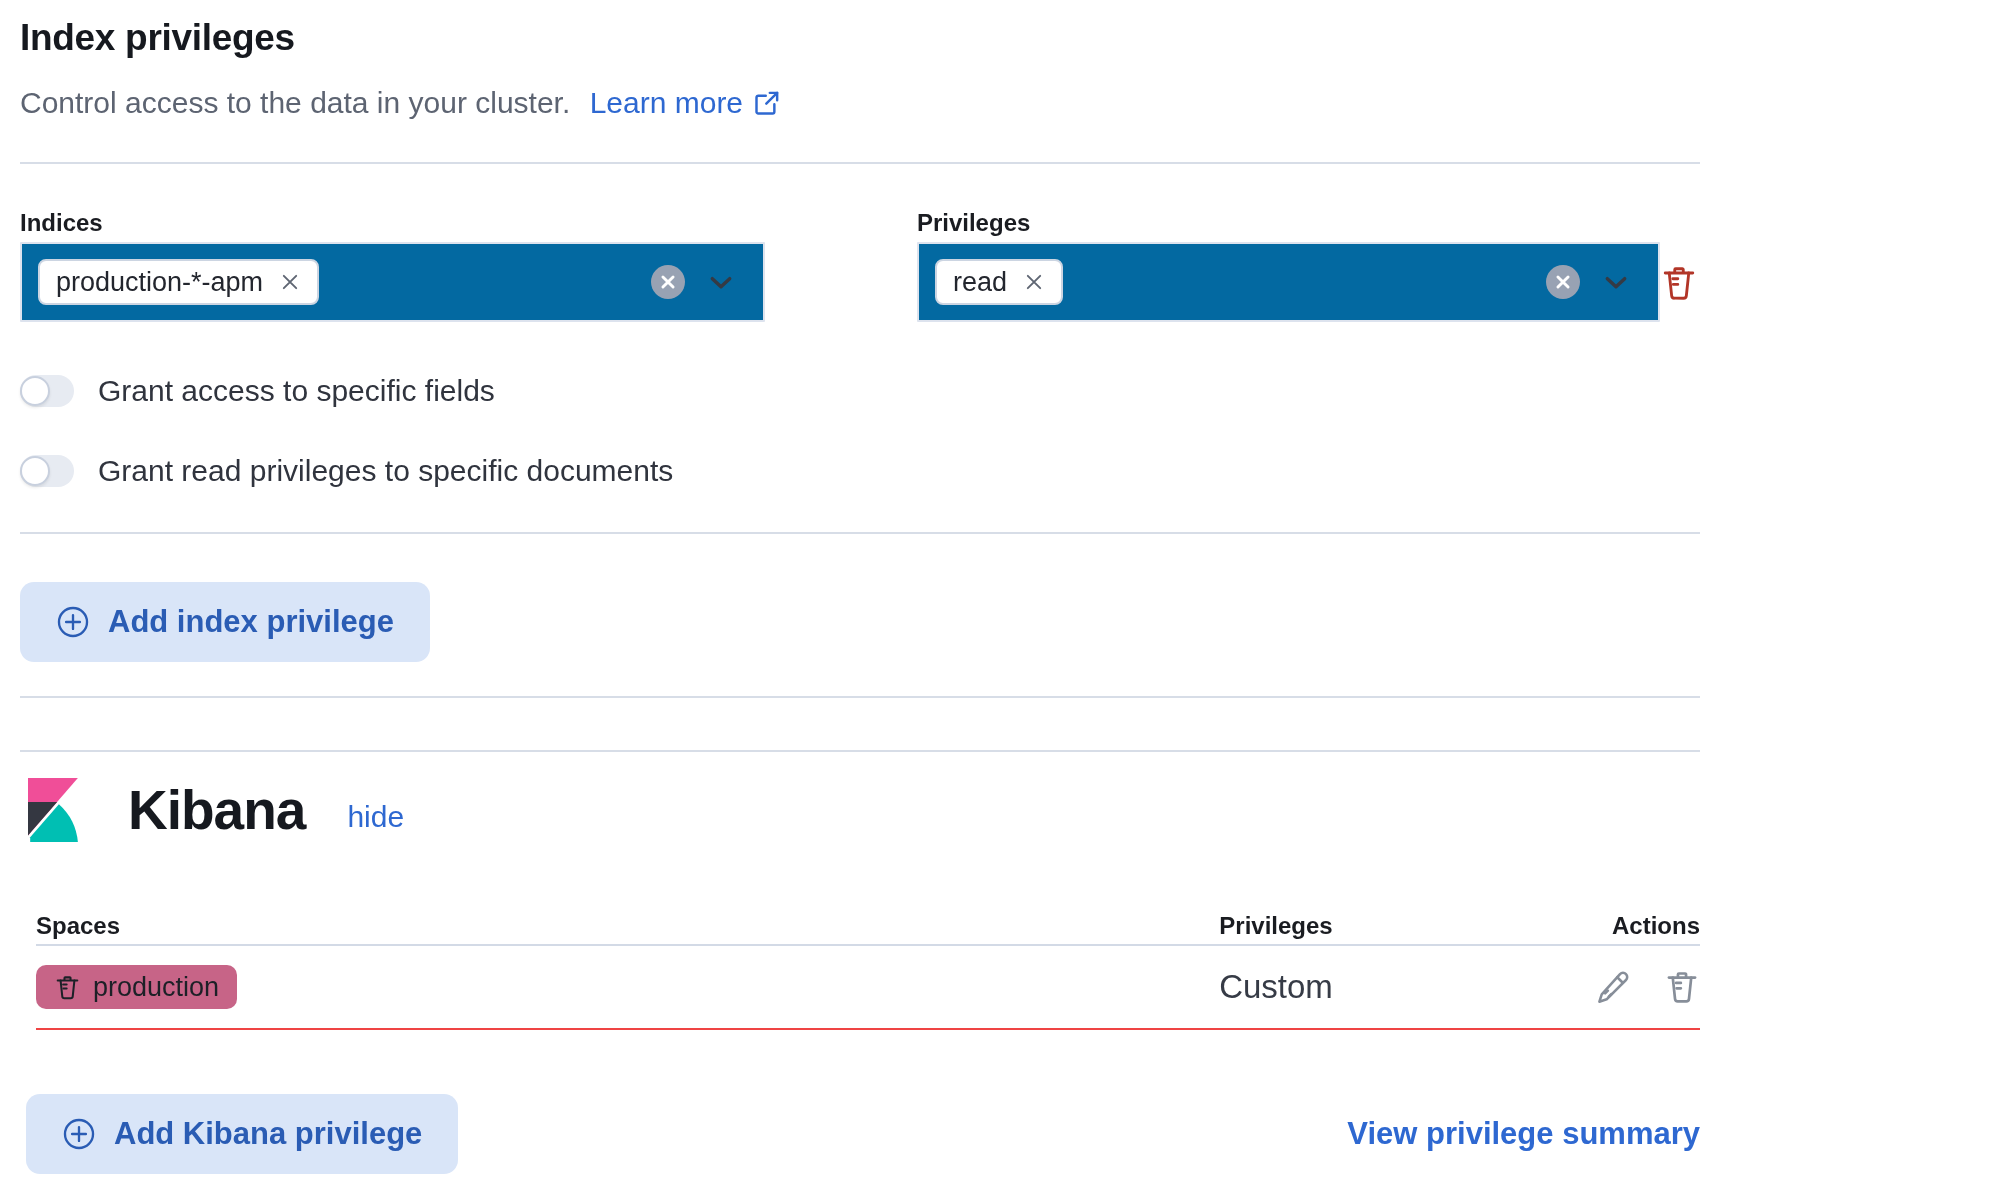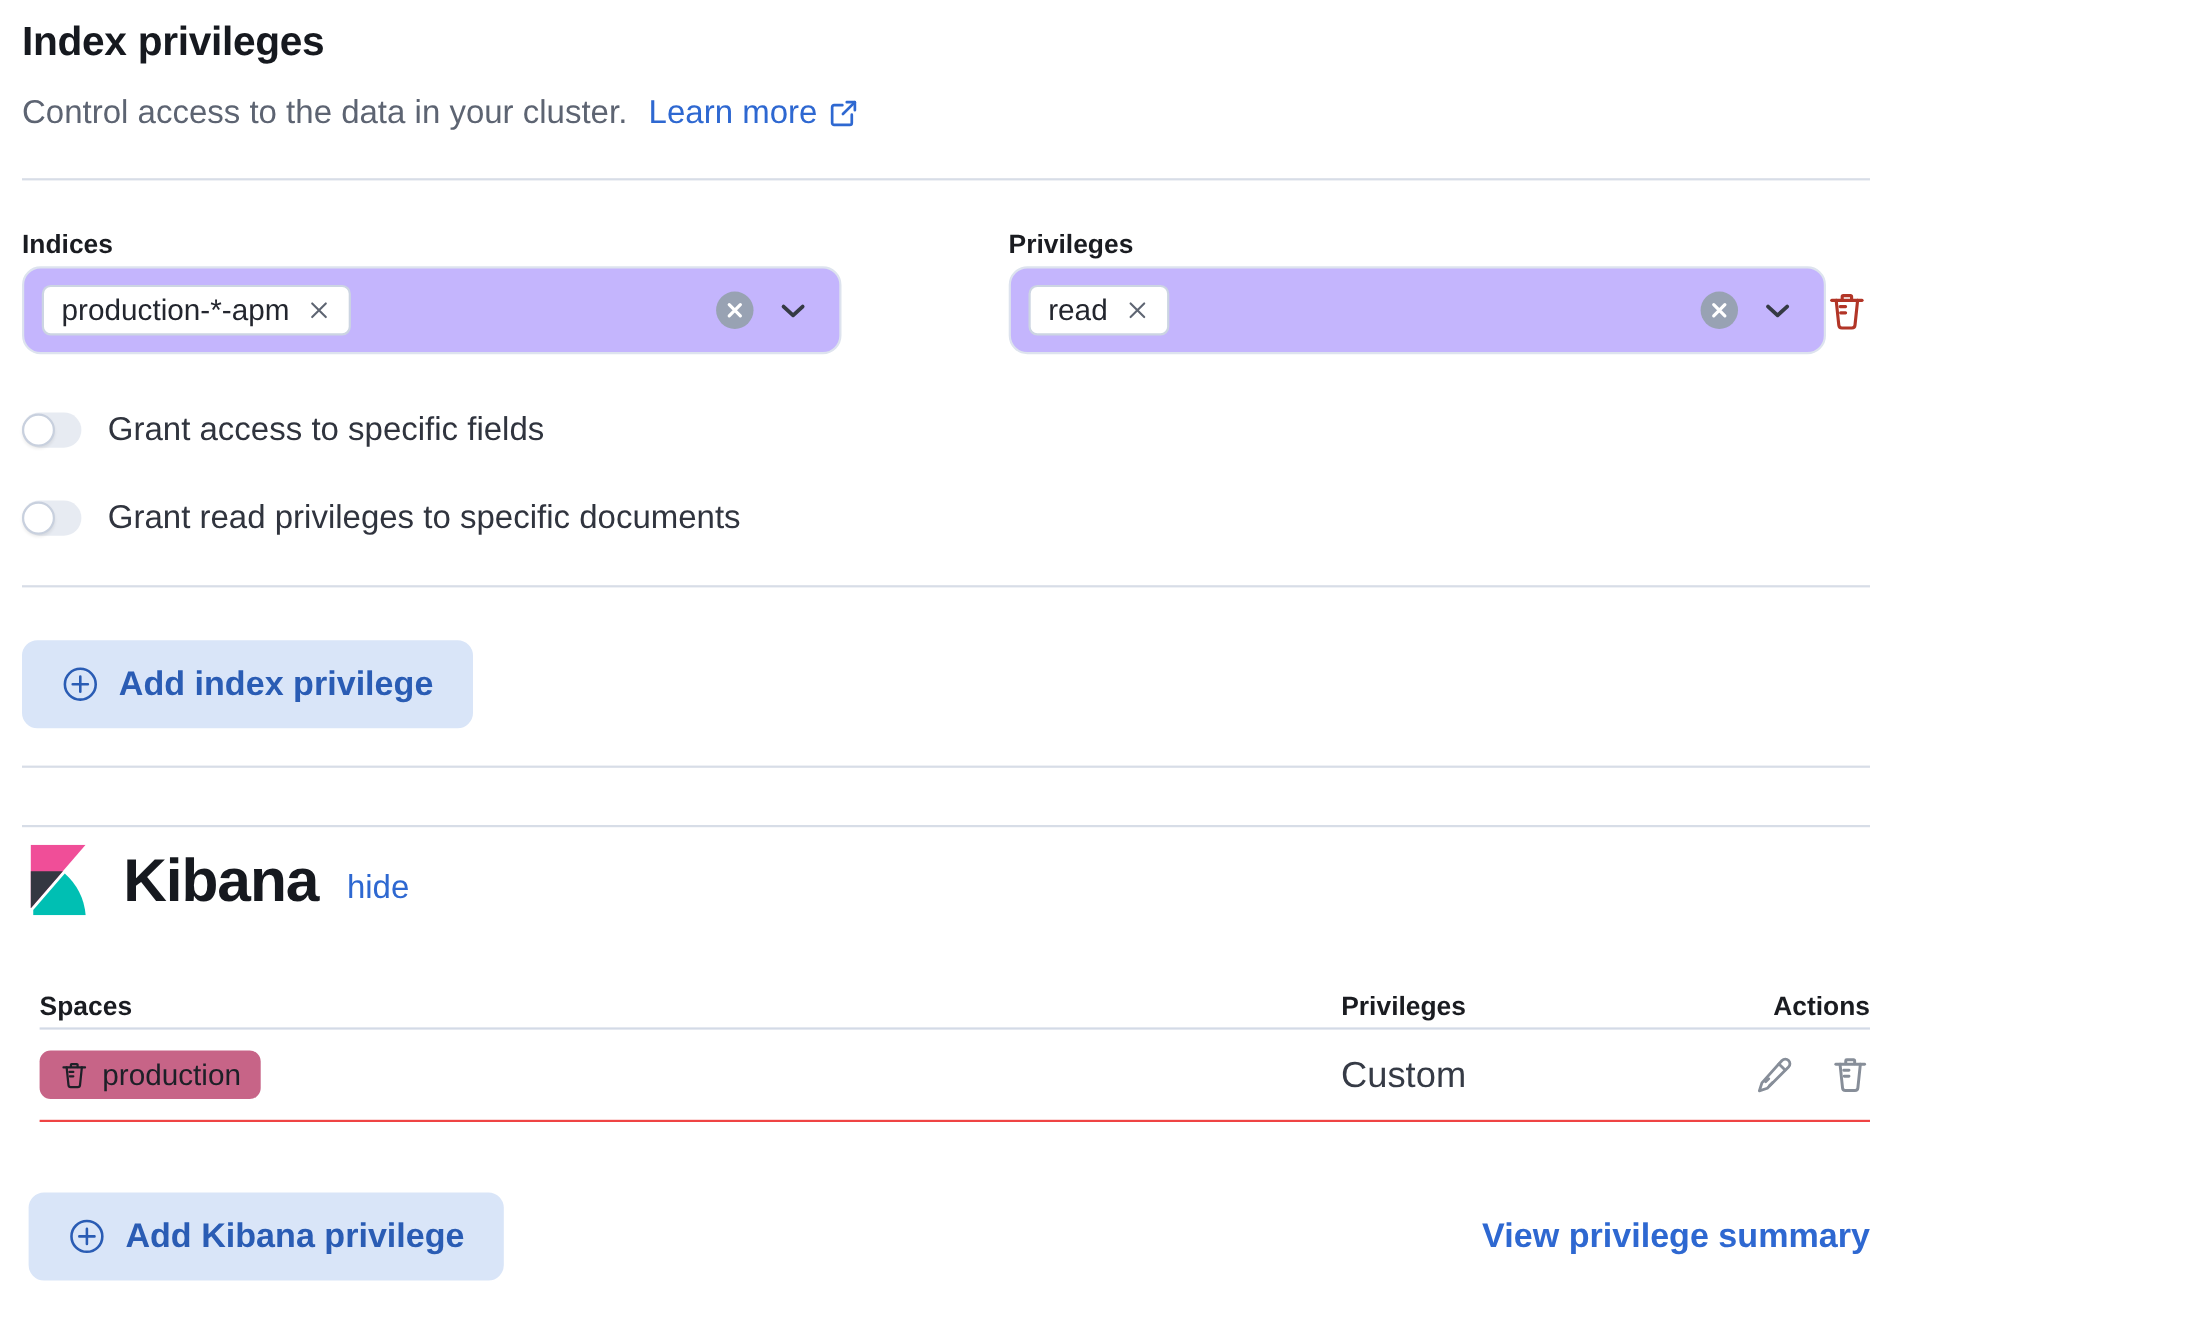--- a/index.html
+++ b/index.html
@@ -49,23 +49,23 @@
   .col-privileges { width: 804px; margin-left: 152px; }
   .field-label {
     font-size: 24px;
     font-weight: 700;
     line-height: 26px;
     color: #1a1c21;
     margin-bottom: 6px;
   }
   .combo {
     height: 80px;
-    background: #c4b5fd;
+    background: #0369a1;
     border: 2px solid #dde3ee;
-    border-radius: 17px;
+    border-radius: 1px;
     display: flex;
     align-items: center;
     padding: 0 26px 0 16px;
     cursor: text;
   }
   .pill {
     display: inline-flex;
     align-items: center;
     gap: 16px;
     height: 46px;
@@ -136,21 +136,21 @@
     background: #d9e5f8;
     color: #2a5cb4;
     font-family: inherit;
     font-size: 31px;
     font-weight: 700;
     cursor: pointer;
   }
   .btn-add-index { margin-top: 48px; }
 
   
-  .kibana-header { margin-top: 16px; display: flex; align-items: center; }
+  .kibana-header { margin-top: 26px; display: flex; align-items: center; gap: 16px; }
   .kibana-logo { width: 64px; height: 64px; flex: 0 0 auto; }
   .kibana-title {
     margin-left: 28px;
     font-size: 55px;
     font-weight: 700;
     letter-spacing: -1px;
     color: #16191f;
     line-height: 64px;
   }
   .hide-link {

